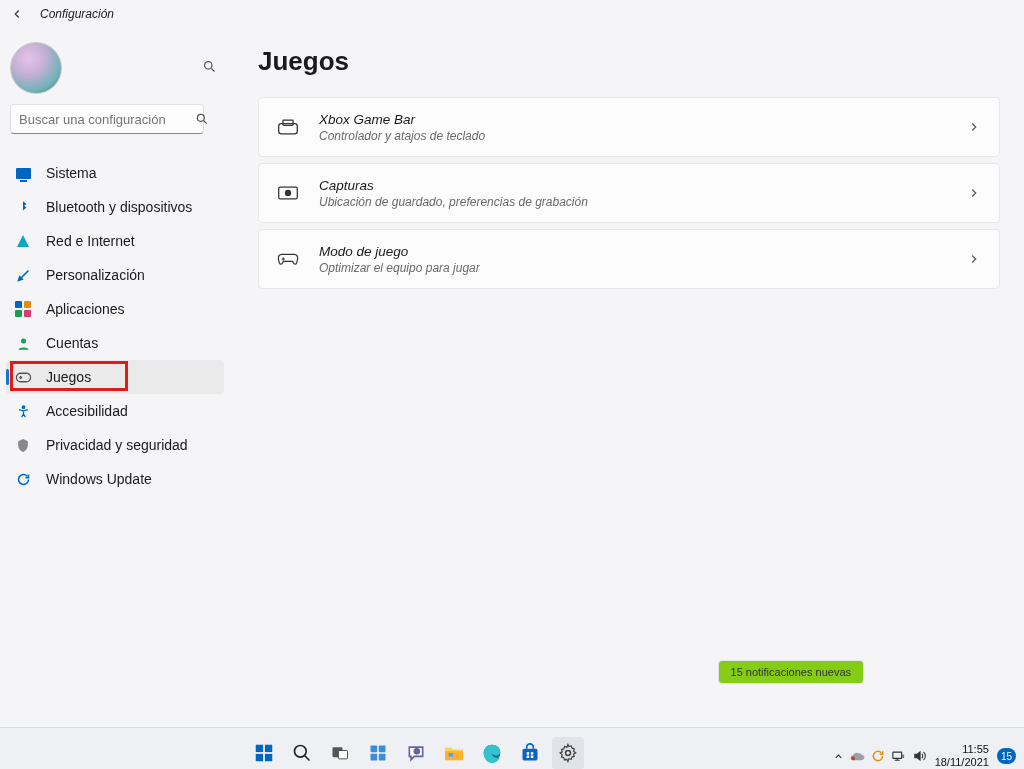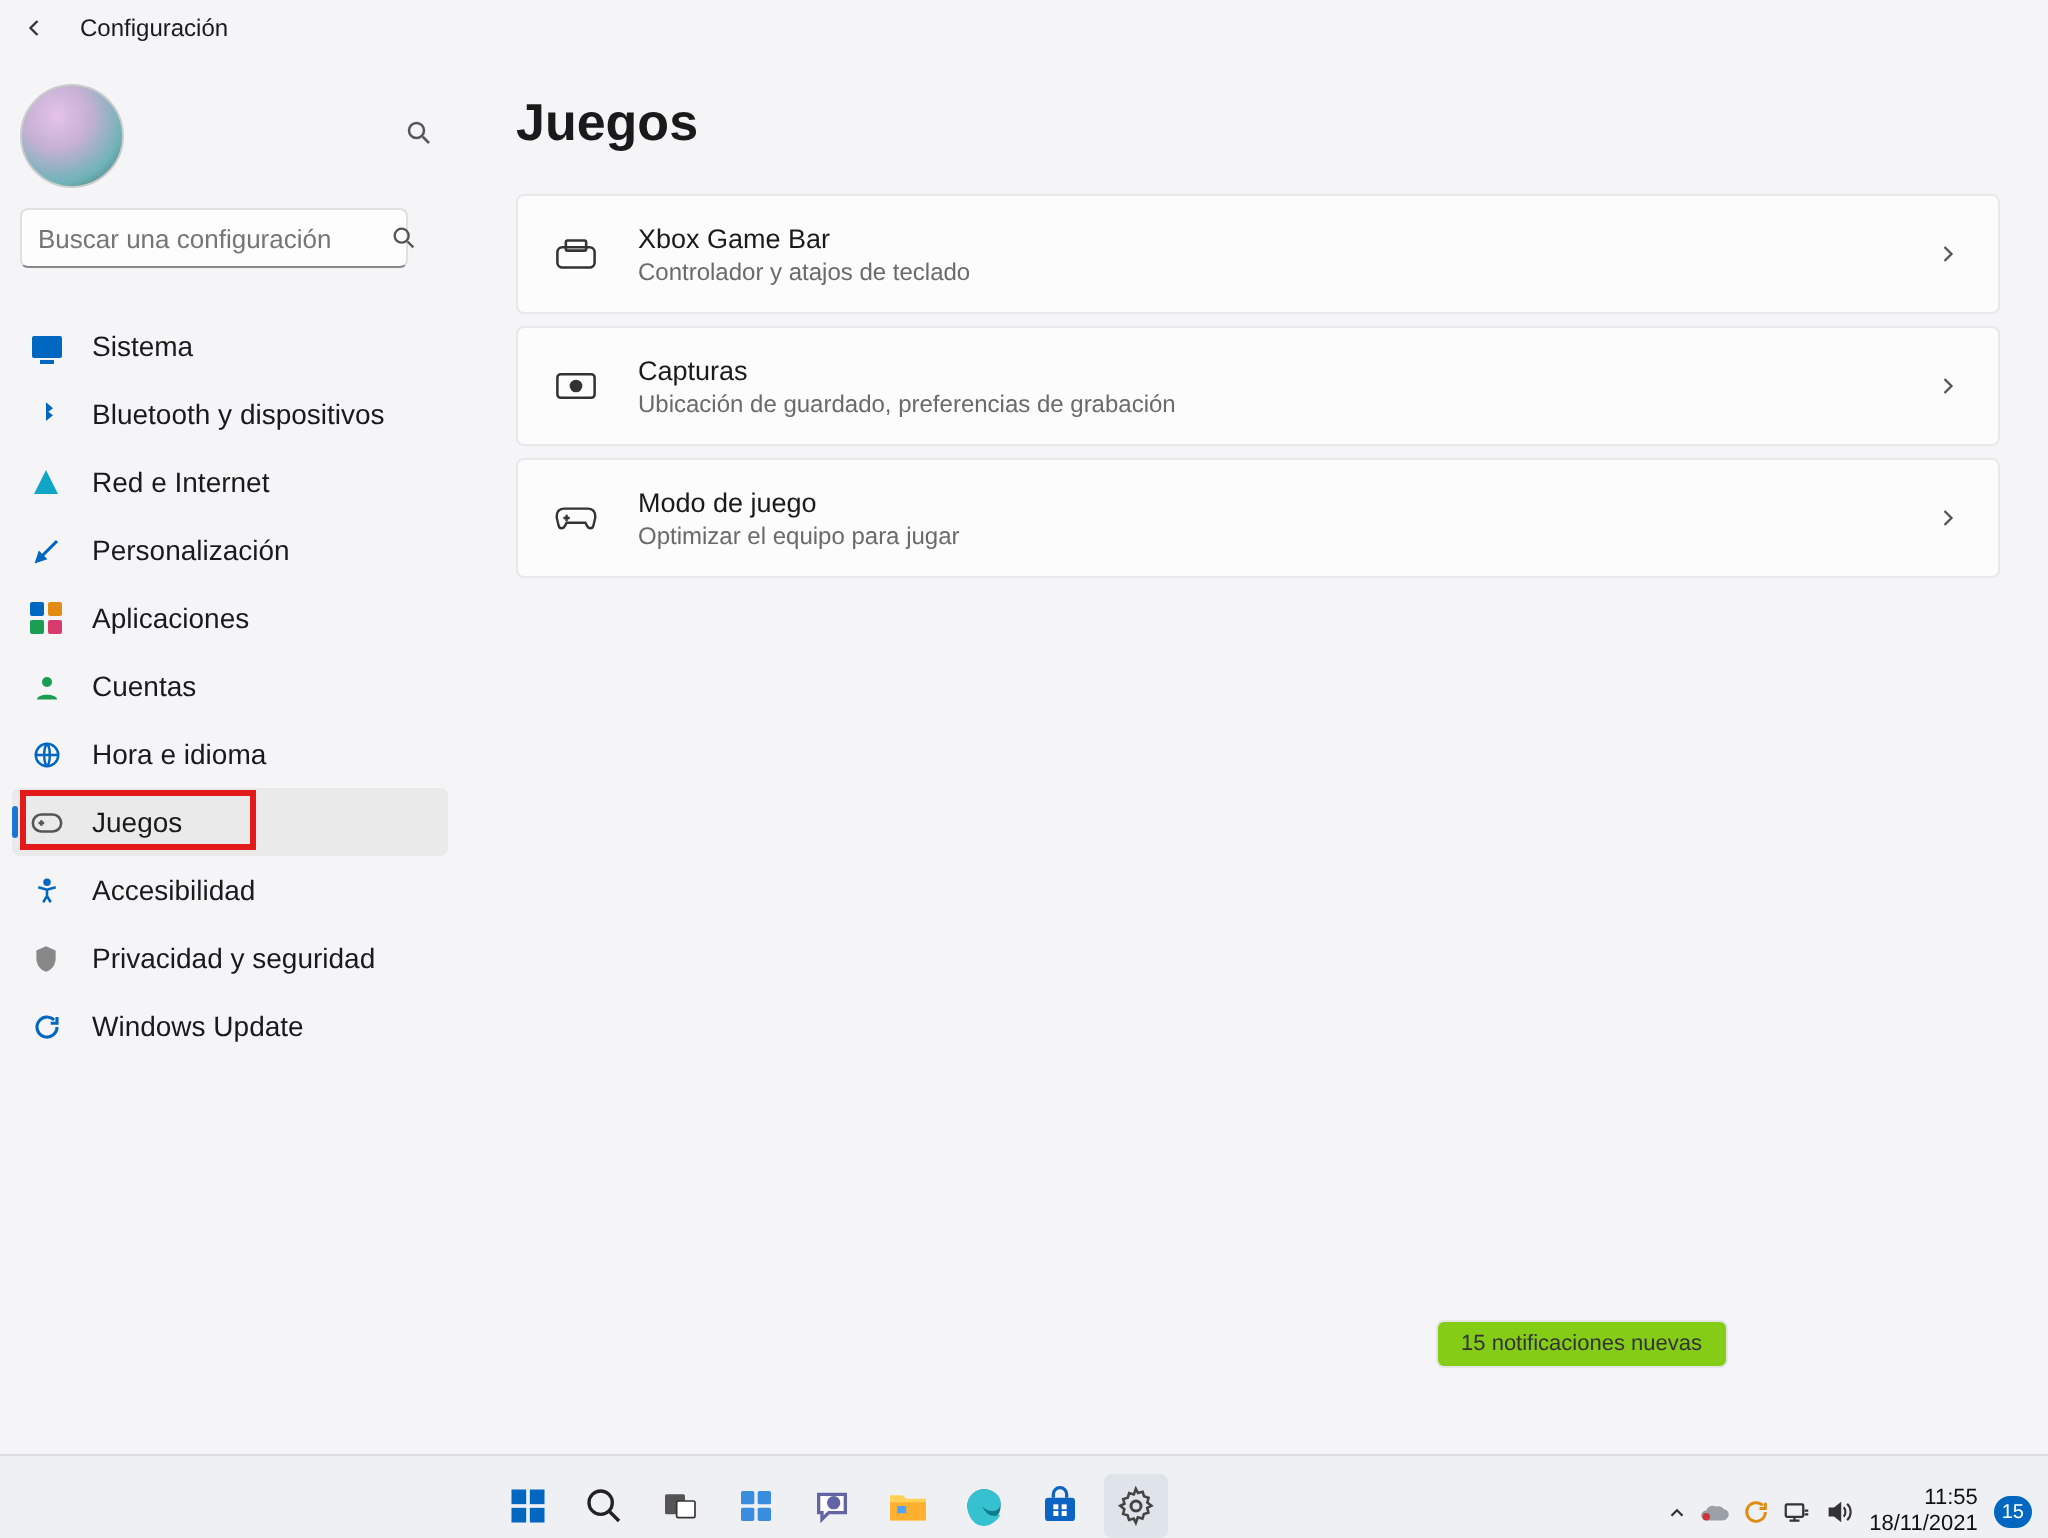--- a/index.html
+++ b/index.html
@@ -1,20 +1,20 @@
 <!DOCTYPE html>
 <html><head>
 <meta charset="utf-8">
 <style>
   * { box-sizing: border-box; margin: 0; padding: 0; font-family: "Segoe UI", Tahoma, sans-serif; }
   html, body { width: 1024px; height: 769px; background: #f5f5f7; overflow: hidden; }
   .window { width: 100%; height: 100%; position: relative; }
 
   
-  .titlebar { height: 28px; display: flex; align-items: center; padding-left: 10px; }
+  .titlebar { height: 28px; display: flex; align-items: center; padding-left: 10px; font-style: italic; }
   .titlebar .back { width: 14px; height: 14px; display:flex; align-items:center; justify-content:center; color:#333; cursor:pointer; margin-right: 16px;}
   .titlebar .title { font-size: 12px; color: #1a1a1a; }
 
   
   .content { display:flex; height: calc(100% - 28px - 42px); }
   .sidebar { width: 230px; padding: 8px 6px 0 6px; }
   .main { flex:1; padding: 18px 24px 0 28px; }
 
   
   .account { display:flex; align-items:center; padding: 6px 4px 10px 4px; }
@@ -33,21 +33,21 @@
   .nav-item .icon { width:18px; height:18px; margin-right:14px; display:flex; align-items:center; justify-content:center; }
   .nav-item.active { background:#eaeaea; }
   .nav-item.active::before { content:""; position:absolute; left:0; top:9px; bottom:9px; width:3px; background:#1976d2; border-radius:2px; }
   .highlight-box { position:absolute; border: 3px solid #e21a1a; left:4px; width:118px; height:30px; top:1px; pointer-events:none; }
   .nav-item-wrap { position:relative; }
 
   
   .page-title { font-size:26px; font-weight:600; color:#1a1a1a; margin-bottom: 20px; }
 
   
-  .card { display:flex; align-items:center; background:#fcfcfc; border:1px solid #e8e8e8; border-radius:4px; height:60px; padding:0 18px; margin-bottom:6px; cursor:pointer; }
+  .card { display:flex; align-items:center; background:#fcfcfc; border:1px solid #e8e8e8; border-radius:4px; height:60px; padding:0 18px; margin-bottom:6px; cursor:pointer;font-style:italic; }
   .card .card-icon { width:22px; height:22px; margin-right:20px; color:#333; display:flex; align-items:center; justify-content:center;}
   .card .texts { flex:1; display:flex; flex-direction:column; }
   .card .ct { font-size:13.5px; color:#1a1a1a; }
   .card .cd { font-size:12px; color:#6a6a6a; margin-top:2px; }
   .card .chev { color:#555; }
 
   
   .toast { position:absolute; right:160px; bottom:85px; background:#84cc16; border:1px solid #e4e4e4; border-radius:4px; font-size:11px; color:#333; padding:5px 12px; }
 
   
@@ -162,29 +162,20 @@
         <div class="nav-item">
           <span class="icon">
             <svg width="15" height="15" viewBox="0 0 24 24" fill="#1a9e52">
                 <circle cx="12" cy="8" r="4"></circle>
                 <path d="M4 22c0-5 16-5 16 0"></path>
               </svg>
           </span>
           <span>Cuentas</span>
         </div>
 
-        <div class="nav-item">
-          <span class="icon">
-            <svg width="15" height="15" viewBox="0 0 24 24" fill="none" stroke="#0067c0" stroke-width="2">
-                <circle cx="12" cy="12" r="9"></circle>
-                <path d="M3 12h18M12 3c3 3 3 15 0 18M12 3c-3 3-3 15 0 18"></path>
-              </svg>
-          </span>
-          <span>Hora e idioma</span>
-        </div>
 
         <div class="nav-item-wrap">
           <div class="nav-item active">
             <span class="icon">
               <svg width="17" height="13" viewBox="0 0 24 16" fill="none" stroke="#555" stroke-width="1.8">
                   <rect x="2" y="2" width="20" height="12" rx="6"></rect>
                   <path d="M8 6v4M6 8h4M16 7h0M18 9h0"></path>
                 </svg>
             </span>
             <span>Juegos</span>

